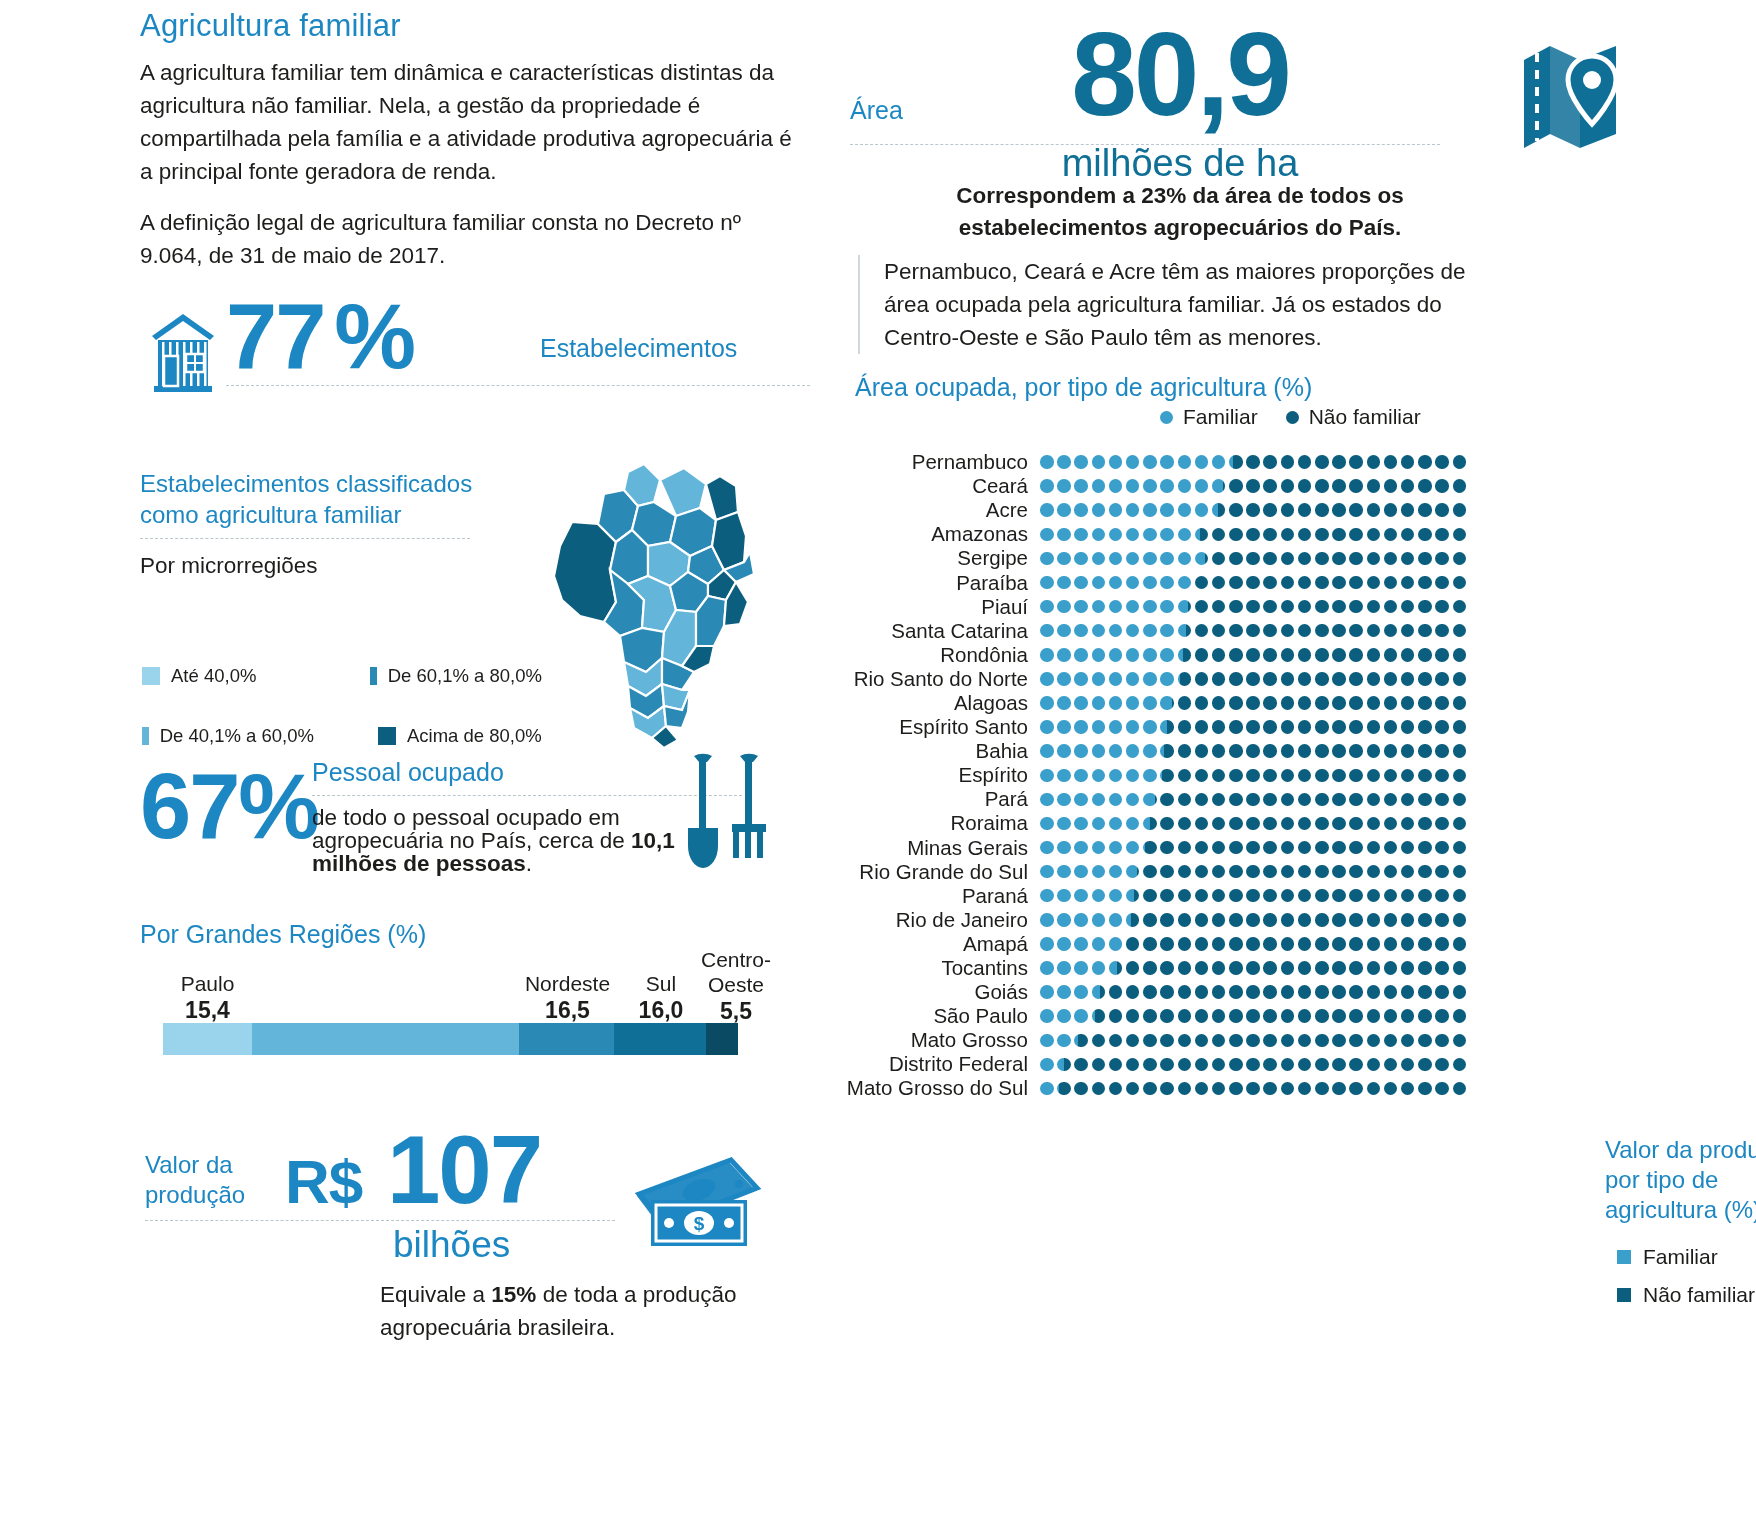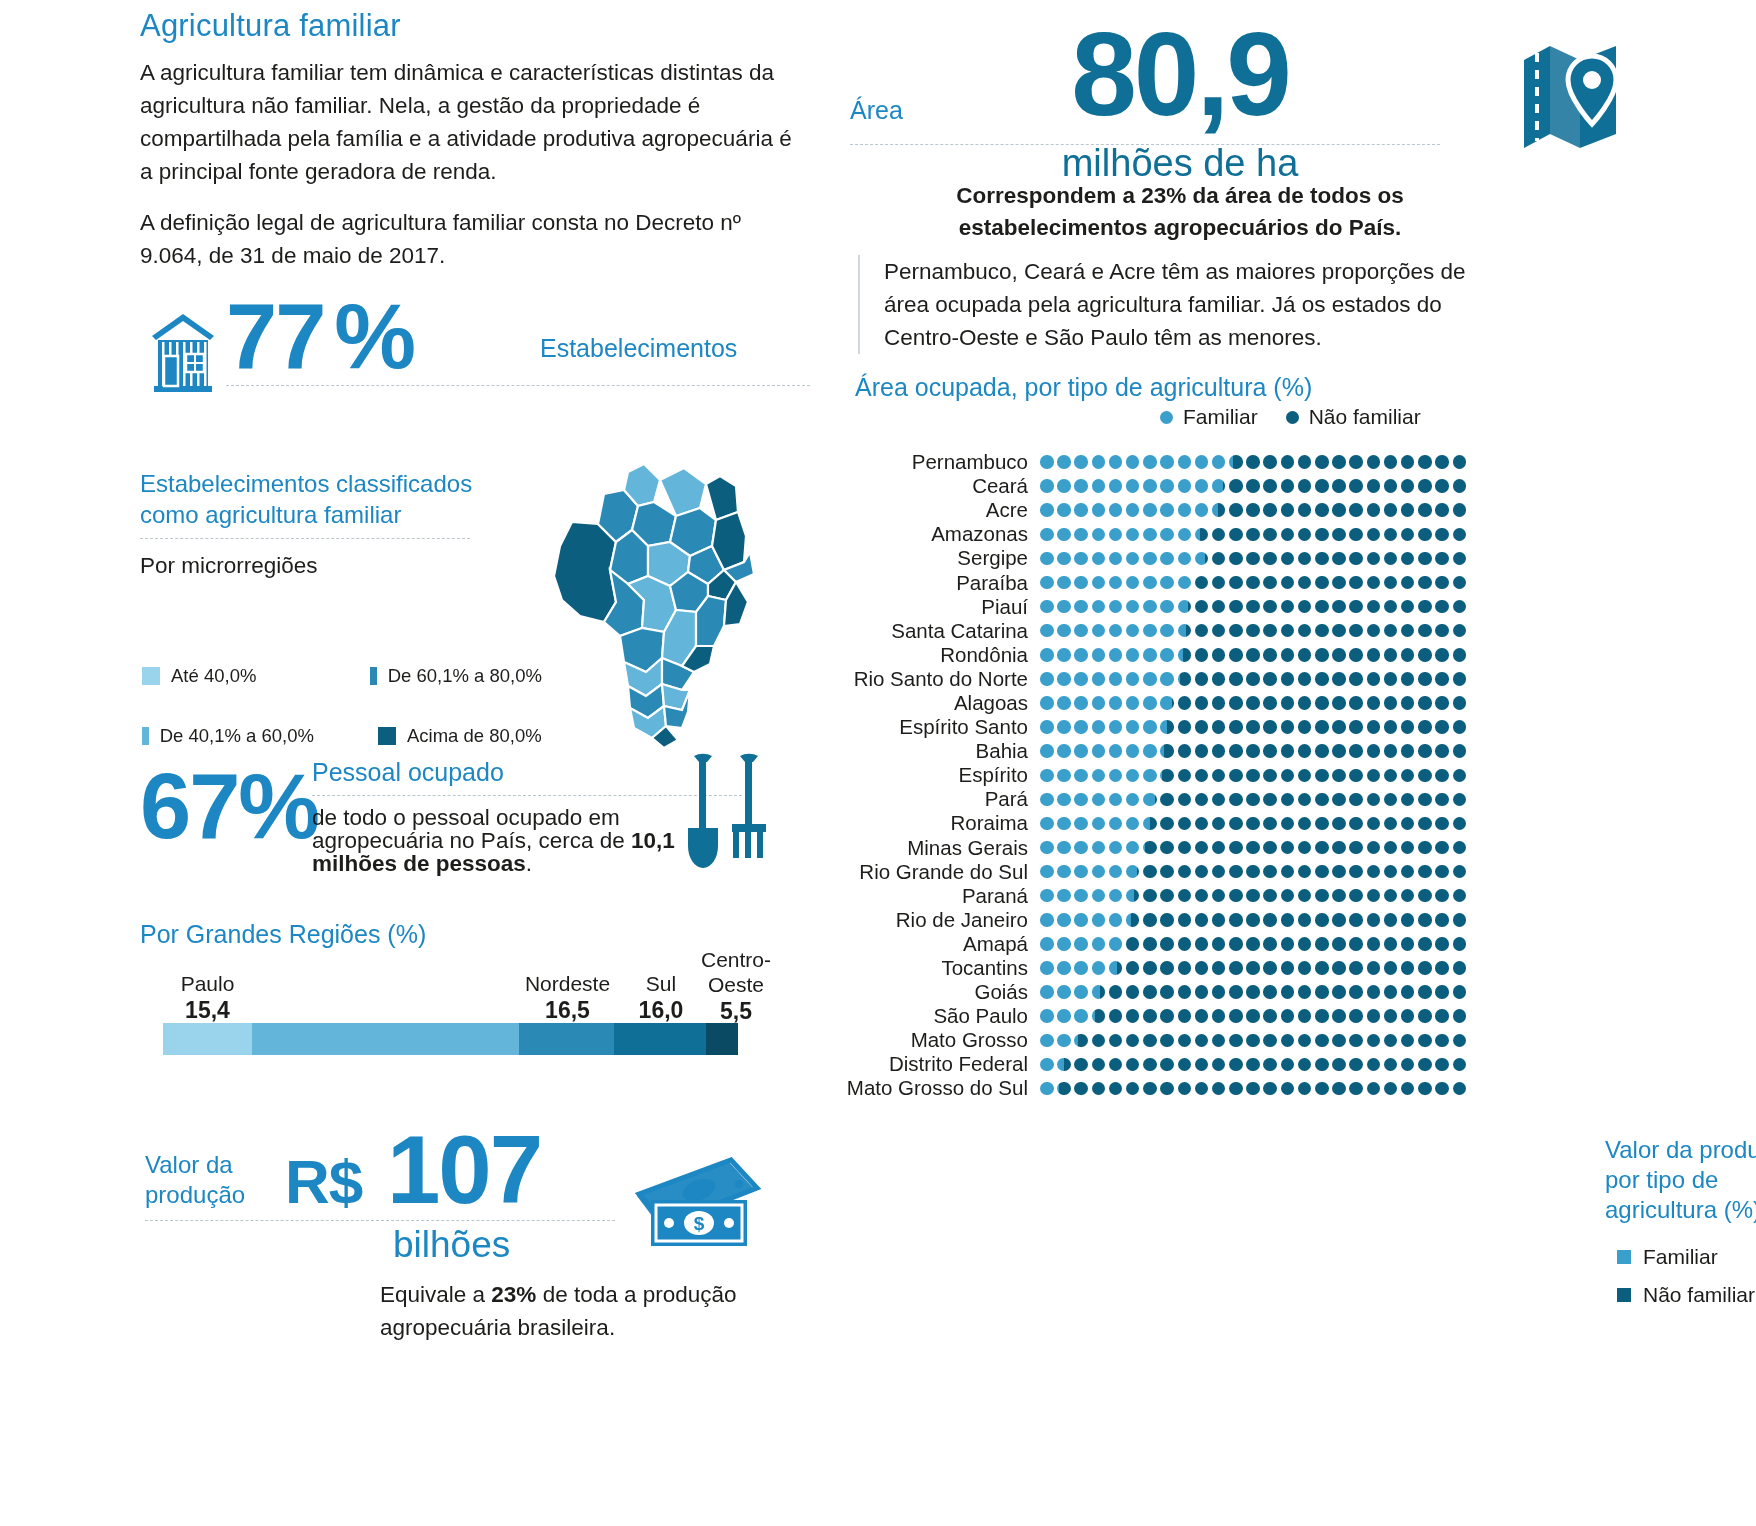--- a/index.html
+++ b/index.html
@@ -328,21 +328,21 @@
       <div style="width:16.0%;background:#0f6f96"></div>
       <div style="width:5.5%;background:#0b4a63"></div>
     </div>
   </div>
 
   <div id="valor-block">
     <div id="valor-lab">Valor da produção</div>
     <div id="valor-num"><span class="rs">R$</span> <span>107</span></div>
     <div id="valor-rule" class="dashrule"></div>
     <div id="valor-bilhoes">bilhões</div>
-    <div id="valor-sub"><span>Equivale a </span><b>23%</b><span> de toda a produção agropecuária brasileira.</span></div>
+    <div id="valor-sub"><span>Equivale a </span><b>15%</b><span> de toda a produção agropecuária brasileira.</span></div>
     <span id="money-icon">
       <svg width="140" height="110" viewBox="0 0 140 110">
         <g fill="#1c87c2">
           <polygon points="12,54 104,20 130,48 36,86" opacity="0.95"></polygon>
           <polygon points="12,54 104,20 130,48 36,86" fill="#ffffff" opacity="0"></polygon>
         </g>
         <polygon points="14,52 106,18 132,46 40,82" fill="none" stroke="#1c87c2" stroke-width="5"></polygon>
         <ellipse cx="74" cy="48" rx="17" ry="10" transform="rotate(-20 74 48)" fill="#1c87c2"></ellipse>
         <circle cx="114" cy="42" r="4" fill="#1c87c2"></circle>
         <rect x="26" y="58" width="96" height="46" fill="#1c87c2"></rect>

